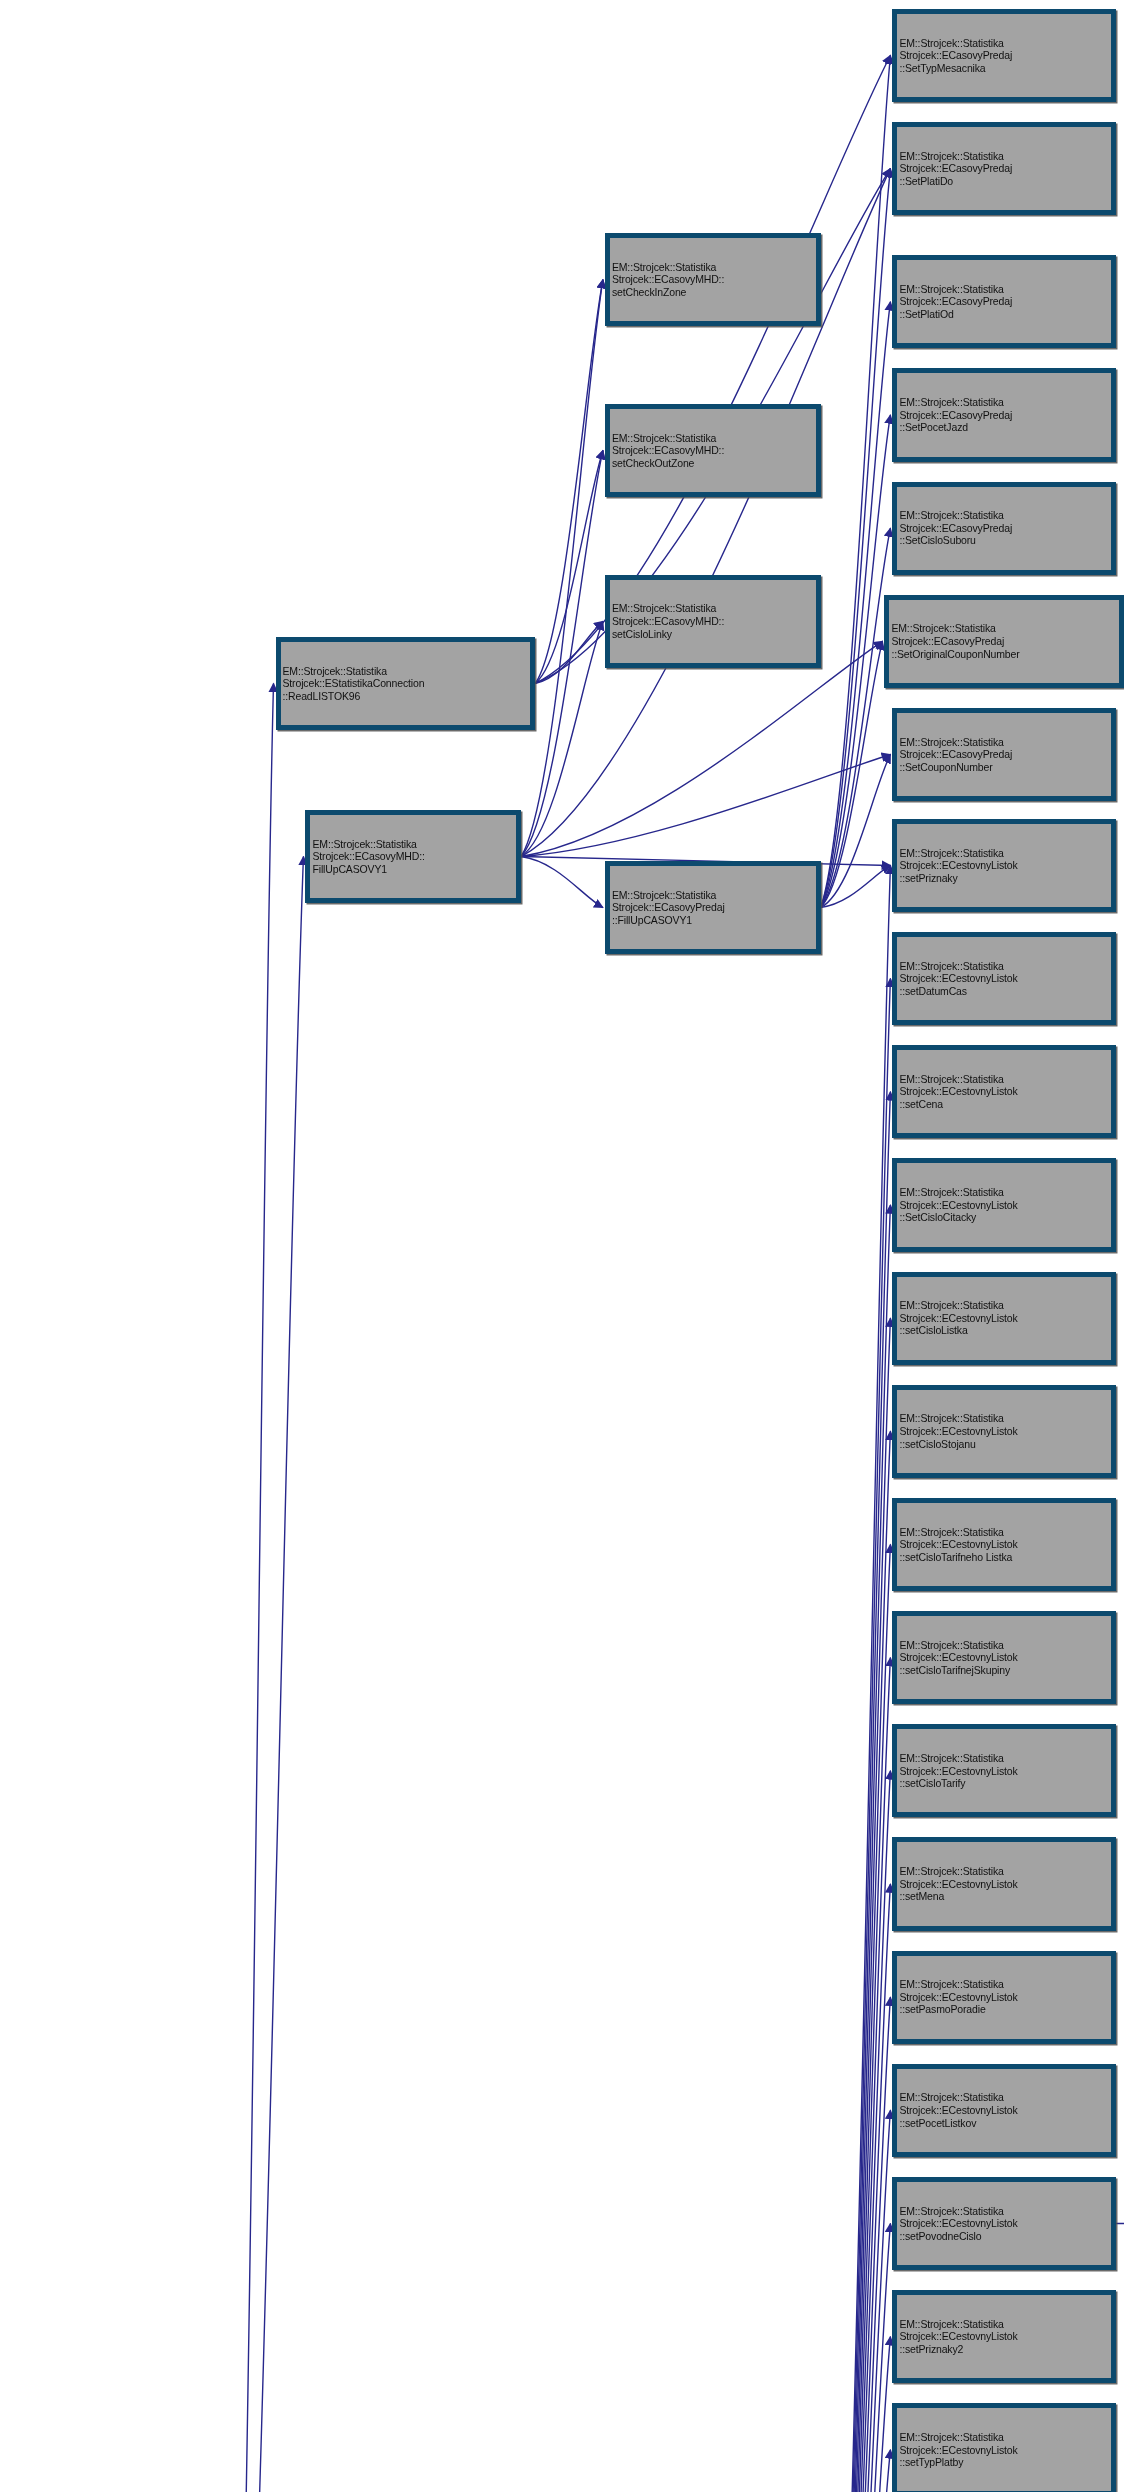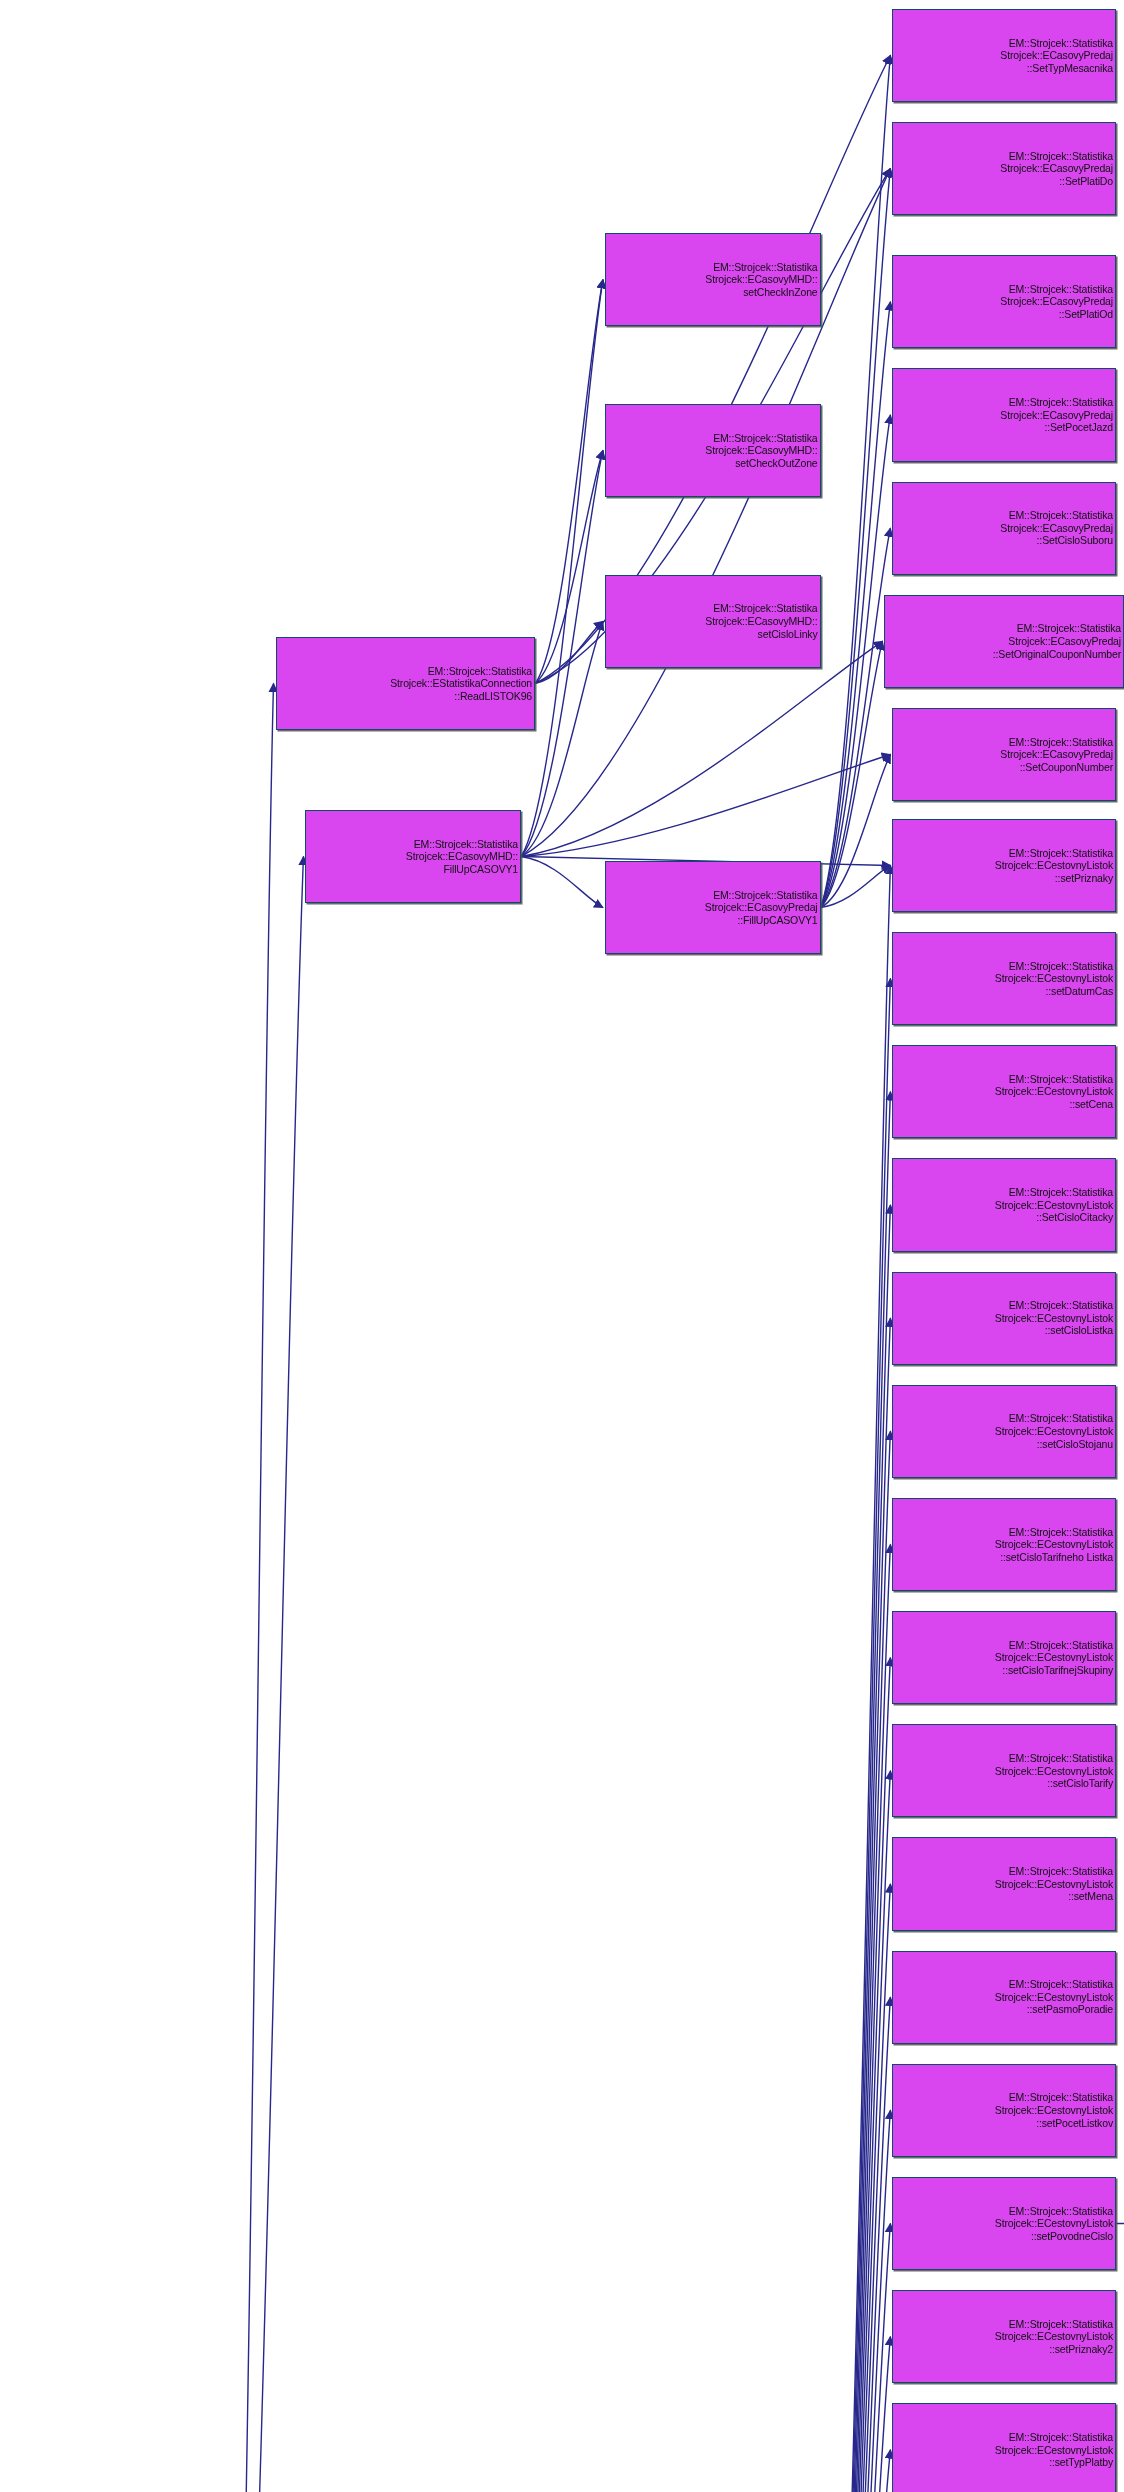--- a/index.html
+++ b/index.html
@@ -9,27 +9,27 @@
     width:1124px;
     height:2492px;
     background:#ffffff;
     font-family:"Liberation Sans","DejaVu Sans",sans-serif;
     overflow:hidden;
   }
   #edges{position:absolute;left:0;top:0;width:1124px;height:2492px;pointer-events:none;}
   .node{
     position:absolute;
     box-sizing:border-box;
-    border:1px solid #0c4a6e;
-    background:#d946ef;
+    border:5px solid #0c4a6e;
+    background:#a3a3a3;
     color:#111111;
     display:flex;
     align-items:center;
     justify-content:center;
-    text-align:right;
+    text-align:left;
     font-size:10.5px;
     line-height:12.6px;
     letter-spacing:-0.15px;
     box-shadow:1.5px 1.5px 0 0 rgba(80,80,80,0.85);
     white-space:pre-line;
     padding:0 2px;
     word-break:break-word;
   }
   .node span{display:block;width:100%;}
 </style>

